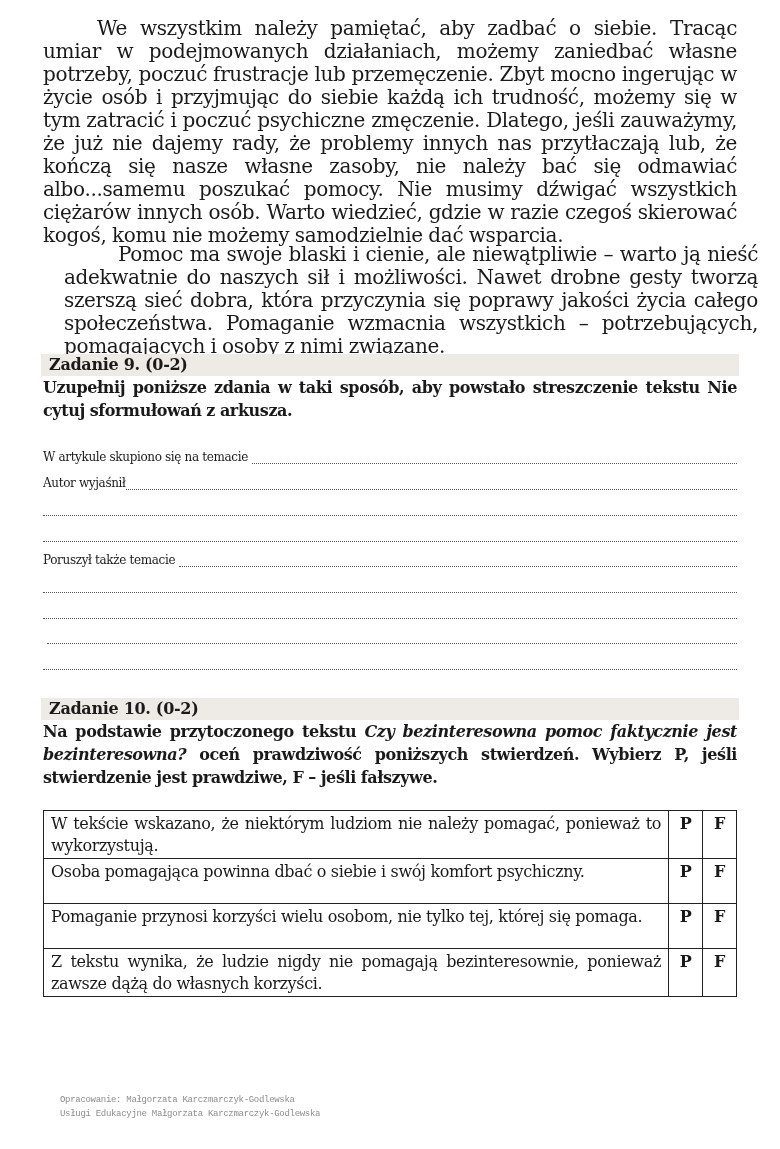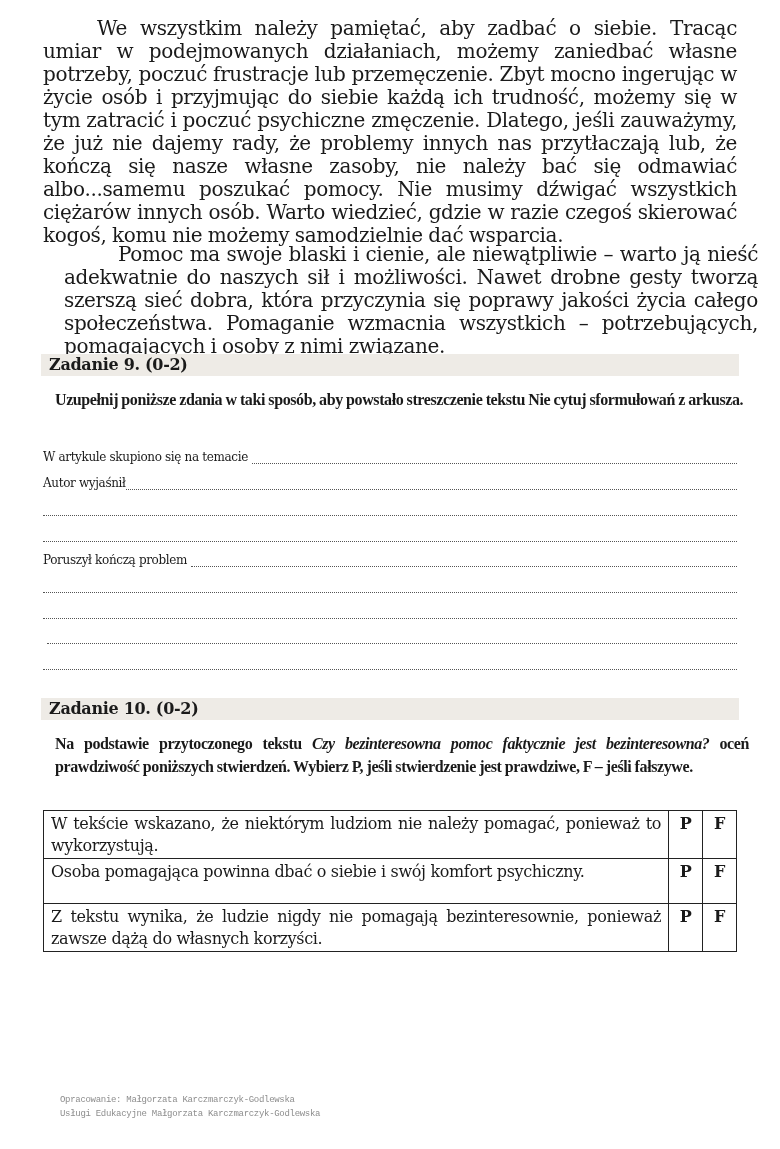--- a/index.html
+++ b/index.html
@@ -19,22 +19,22 @@
 
   .task-head {
     position: absolute; left: -2px; width: 698px; height: 22px;
     background: #eeebe6; font-weight: bold; font-size: 16px; line-height: 22px;
     padding-left: 8px; box-sizing: border-box; letter-spacing: -0.3px;
   }
   #t9-head { top: 354px; }
   #t10-head { top: 698px; }
   .task-instr {
     position: absolute; left: 0; width: 694px; font-weight: bold;
-    font-size: 16px; line-height: 23px; margin: 12px; text-align: justify;
-    letter-spacing: -0.4px; word-spacing: -0.3px; font-family: Liberation Serif, serif;
+    font-size: 16px; line-height: 23px; margin: 0; text-align: justify;
+    letter-spacing: -0.4px; word-spacing: -0.3px;
   }
   #t9-instr { top: 376px; }
   #t10-instr { top: 720px; }
   #t10-instr em { font-style: italic; }
 
   .line {
     position: absolute; left: 0; width: 694px; height: 22px;
     font-size: 12px; line-height: 22px; display: flex; align-items: baseline;
     letter-spacing: -0.35px;
   }
@@ -82,21 +82,21 @@
     <span class="label">Autor wyjaśnił</span>
       <span class="dots" style="margin-left:0"></span>
   </div>
   <div class="line" style="top:498px">
     <span class="dots full"></span>
   </div>
   <div class="line" style="top:524px">
     <span class="dots full"></span>
   </div>
   <div class="line" style="top:549px">
-    <span class="label">Poruszył kończą problem</span>
+    <span class="label">Poruszył także temacie</span>
       <span class="dots"></span>
   </div>
   <div class="line" style="top:575px">
     <span class="dots full"></span>
   </div>
   <div class="line" style="top:601px">
     <span class="dots full"></span>
   </div>
   <div class="line" style="top:626px">
       <span class="dots"></span>
@@ -114,20 +114,25 @@
       <td class="stmt">W tekście wskazano, że niektórym ludziom nie należy pomagać, ponieważ to wykorzystują.</td>
       <td class="opt">P</td>
       <td class="opt">F</td>
     </tr>
     <tr>
       <td class="stmt">Osoba pomagająca powinna dbać o siebie i swój komfort psychiczny.</td>
       <td class="opt">P</td>
       <td class="opt">F</td>
     </tr>
     <tr>
+      <td class="stmt">Pomaganie przynosi korzyści wielu osobom, nie tylko tej, której się pomaga.</td>
+      <td class="opt">P</td>
+      <td class="opt">F</td>
+    </tr>
+    <tr>
       <td class="stmt">Z tekstu wynika, że ludzie nigdy nie pomagają bezinteresownie, ponieważ zawsze dążą do własnych korzyści.</td>
       <td class="opt">P</td>
       <td class="opt">F</td>
     </tr>
   </tbody>
     </table>
 </div>
 
 <div class="footer">
   <div>Opracowanie: Małgorzata Karczmarczyk-Godlewska</div>

